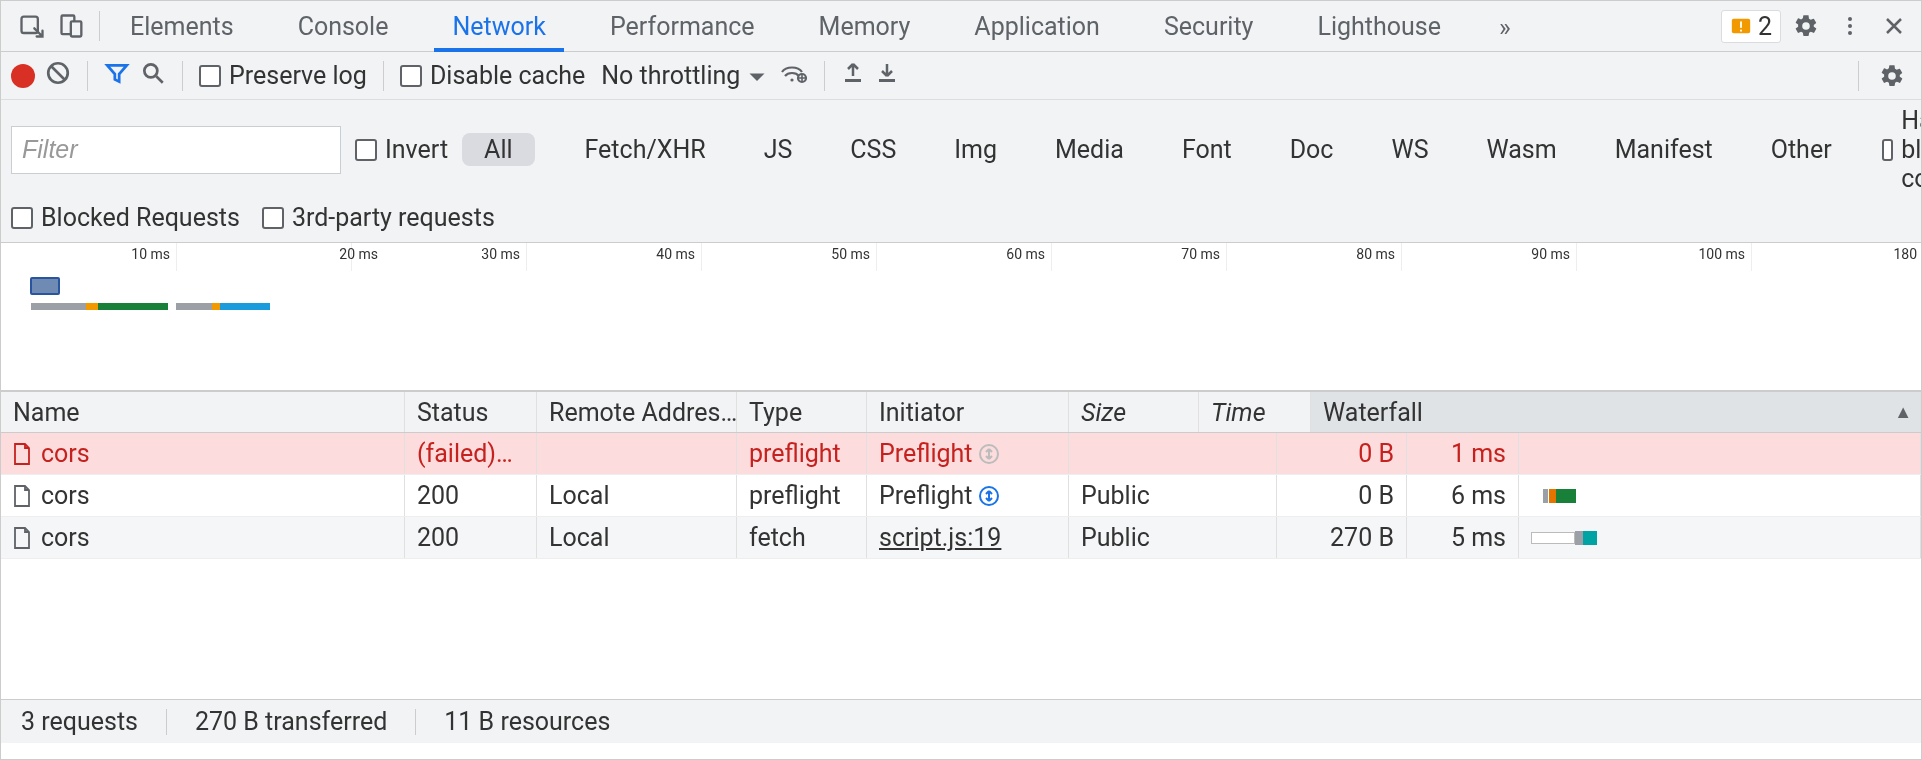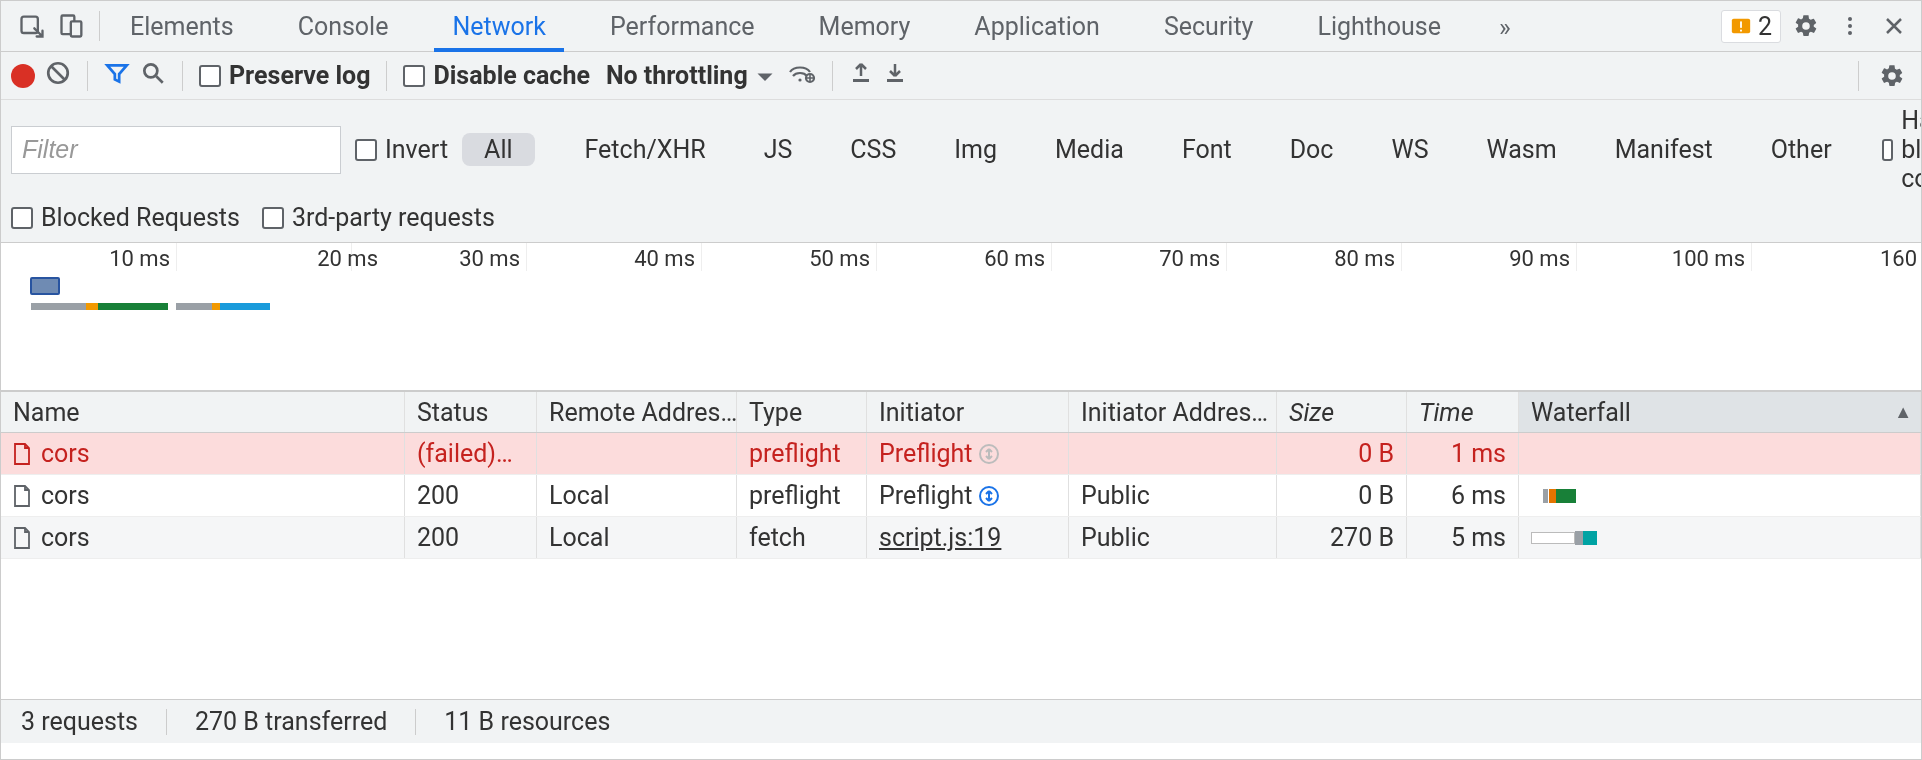--- a/index.html
+++ b/index.html
@@ -12,21 +12,21 @@
   .tabstrip .divider { width: 1px; height: 30px; background: #cdcdcd; margin: 0 12px; }
   .tabs-holder { display: flex; align-items: center; overflow: hidden; position: relative; top: 1px; gap: 28px; }
   .tab { padding: 10px 18px 11px 18px; color: #5f6368; cursor: default; white-space: nowrap; }
   .tab.active { color: #1a73e8; border-bottom: 4px solid #1a73e8; padding-bottom: 7px; }
   .tabstrip-right { margin-left: auto; display: flex; align-items: center; gap: 6px; padding-right: 8px; }
   .issues-badge { display: flex; align-items: center; gap: 6px; border: 1px solid #dadce0; border-radius: 3px; padding: 1px 8px; background: #fff; }
   .issues-badge svg { width: 22px; height: 22px; }
   .icon-btn { width: 38px; height: 38px; display: flex; align-items: center; justify-content: center; color: #5f6368; }
 
   
-  .toolbar { display: flex; align-items: center; height: 48px; background: #f1f3f4; border-bottom: 1px solid #ddd; padding: 0 10px; gap: 10px; font-weight: bold; }
+  .toolbar { display: flex; align-items: center; height: 48px; background: #f1f3f4; border-bottom: 1px solid #ddd; padding: 0 10px; gap: 10px; }
   .toolbar .divider { width: 1px; height: 30px; background: #cdcdcd; margin: 0 6px; }
   .record-dot { width: 24px; height: 24px; border-radius: 50%; background: #d93025; }
   .checkbox-wrap { display: flex; align-items: center; gap: 8px; color: #333; }
   .cb { width: 22px; height: 22px; border: 2.5px solid #5f6368; border-radius: 3px; background: #fff; }
   .select-wrap { display: flex; align-items: center; gap: 8px; color: #333; }
   .select-caret svg { width: 18px; height: 12px; }
   .toolbar-right { margin-left: auto; display: flex; align-items: center; gap: 8px; }
   .mini-div { width: 1px; height: 30px; background: #cdcdcd; margin: 0 6px; }
 
   
@@ -34,21 +34,21 @@
   .filter-input { width: 330px; height: 48px; border: 1px solid #cacdd1; background: #fff; padding: 2px 10px; font-size: 25px; color: #222; }
   .filter-input::placeholder { color: #999; font-style: italic; }
   .pill { padding: 2px 22px; border-radius: 8px; color: #333; }
   .pill.active { background: #d9dbe0; }
   .filter-sep { width: 2px; height: 26px; background: #bbb; }
   .filterrow2 { display: flex; align-items: center; background: #f1f3f4; border-bottom: 1px solid #ccc; padding: 4px 10px 10px 10px; gap: 22px; }
 
   
   .overview { position: relative; height: 148px; border-bottom: 1px solid #ccc; background: #fff; }
   .ov-ticks { position: relative; height: 28px; }
-  .ov-tick { position: absolute; top: 3px; font-size: 22px; color: #333; transform: translateX(-100%); padding-right: 6px; }
+  .ov-tick { position: absolute; top: 3px; font-size: 14px; color: #333; transform: translateX(-100%); padding-right: 6px; }
   .ov-tickline { position: absolute; top: 0; bottom: 0; width: 1px; background: #eee; }
   .ov-content { position: absolute; left: 0; right: 0; top: 28px; bottom: 0; }
   .ov-handle { position: absolute; top: 6px; left: 29px; width: 30px; height: 18px; background: #6f8bb3; border: 2px solid #2854a0; border-radius: 2px; }
   .ov-bar { position: absolute; top: 30px; height: 7px; }
 
   
   .nettable { display: flex; flex-direction: column; height: 308px; background: #fff; border-radius: 13px; }
   .thead, .trow { display: flex; height: 42px; align-items: center; }
   .thead { background: #f1f3f4; border-top: 1px solid #ccc; border-bottom: 1px solid #ccc; }
   .th, .td { padding: 0 12px; height: 100%; display: flex; align-items: center; border-right: 1px solid #e0e0e0; overflow: hidden; white-space: nowrap; text-overflow: ellipsis; }
@@ -262,41 +262,40 @@
     <div class="ov-tickline" style="left:1050px;"></div>
       <div class="ov-tick" style="left:1050px;">60 ms</div>
     <div class="ov-tickline" style="left:1225px;"></div>
       <div class="ov-tick" style="left:1225px;">70 ms</div>
     <div class="ov-tickline" style="left:1400px;"></div>
       <div class="ov-tick" style="left:1400px;">80 ms</div>
     <div class="ov-tickline" style="left:1575px;"></div>
       <div class="ov-tick" style="left:1575px;">90 ms</div>
     <div class="ov-tickline" style="left:1750px;"></div>
       <div class="ov-tick" style="left:1750px;">100 ms</div>
-    <div class="ov-tick" style="left:1922px;">160</div>
+    <div class="ov-tick" style="left:1922px;">180</div>
   </div>
   <div class="ov-content">
     <div class="ov-handle"></div>
     <div class="ov-bar" style="left:30px; width:55px; background:#9aa0a6; top:32px;"></div>
     <div class="ov-bar" style="left:85px; width:12px; background:#f29900; top:32px;"></div>
     <div class="ov-bar" style="left:97px; width:70px; background:#188038; top:32px;"></div>
     <div class="ov-bar" style="left:175px; width:36px; background:#9aa0a6; top:32px;"></div>
     <div class="ov-bar" style="left:211px; width:8px; background:#f29900; top:32px;"></div>
     <div class="ov-bar" style="left:219px; width:50px; background:#1a9bdb; top:32px;"></div>
   </div>
 </div>
 
 <div class="nettable">
   <div class="thead">
     <div class="th col-name">Name</div>
     <div class="th col-status">Status</div>
     <div class="th col-remote">Remote Addres…</div>
     <div class="th col-type">Type</div>
     <div class="th col-init">Initiator</div>
-    <div class="th col-initaddr">Initiator Addres…</div>
     <div class="th col-size">Size</div>
     <div class="th col-time">Time</div>
     <div class="th col-wf waterfall-th">
       <span>Waterfall</span>
       <span class="sort-caret">▲</span>
     </div>
   </div>
   <div class="tbody">
 
     <div class="trow failed">

